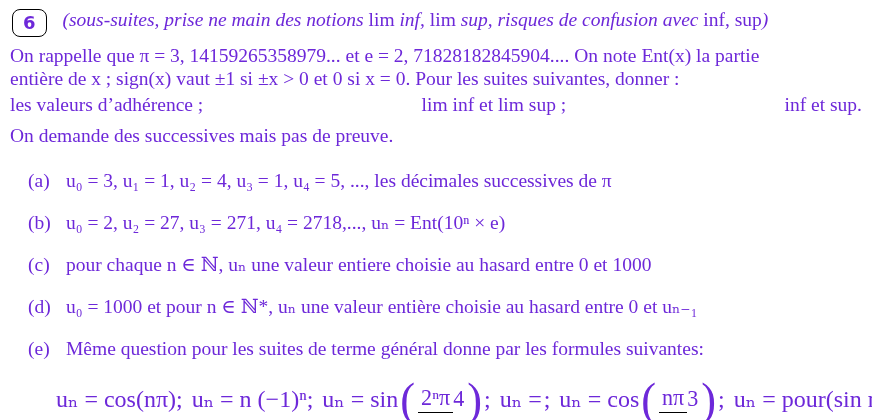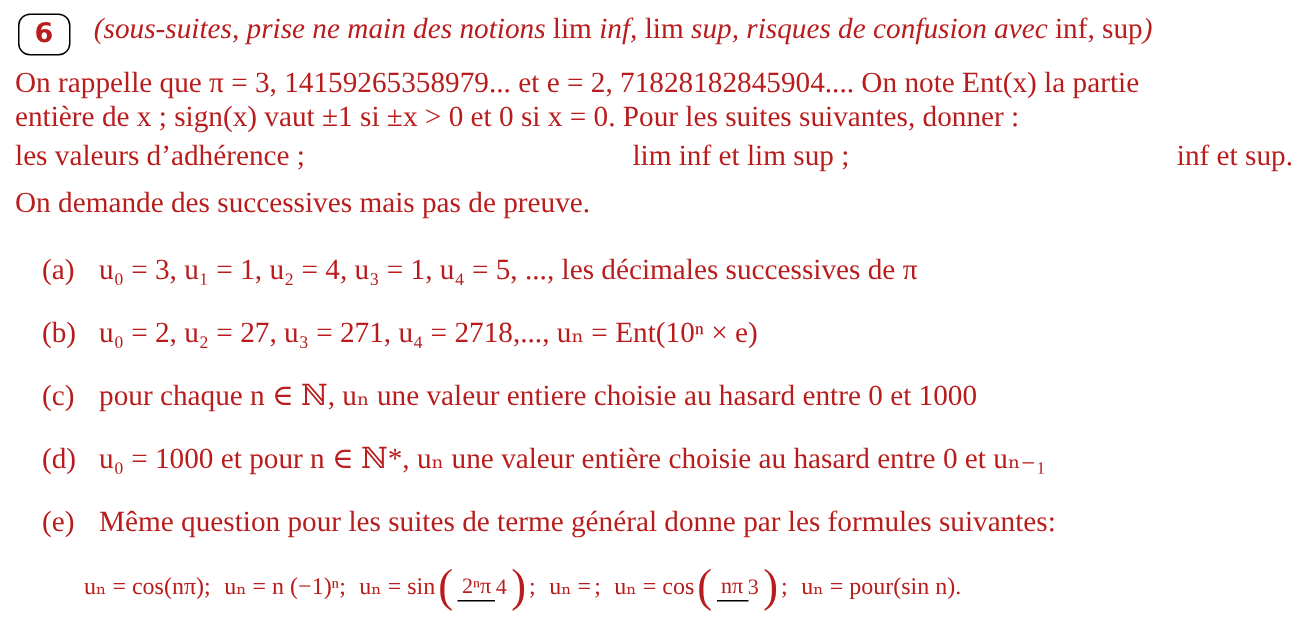--- a/index.html
+++ b/index.html
@@ -1,18 +1,18 @@
 <!DOCTYPE html>
 <html><head>
 <meta charset="utf-8">
 <style>
   html,body { margin:0; padding:0; background:#ffffff; }
   .page {
     width:872px; height:420px; box-sizing:border-box;
-    background:#ffffff; color:#b91c1c;
+    background:#ffffff; color:#6d28d9;
     font-family:"Liberation Serif","DejaVu Serif","DejaVu Sans",serif;
     font-size:19.5px; line-height:23px;
     padding:8px 10px 0 10px; overflow:hidden; position:relative;
   }
   .header-line { margin-bottom:7px; white-space:nowrap; }
   .exnum-box {
     display:inline-block; border:1.8px solid #000; border-radius:8px;
     padding:0 10px; margin-right:16px; margin-left:2px;
     font-family:"DejaVu Sans","Liberation Sans",sans-serif;
     font-weight:bold; font-size:18px; line-height:26px; vertical-align:-3px;
@@ -24,21 +24,21 @@
     display:flex; justify-content:space-between; gap:26px;
     margin:3px 0 8px 0;
   }
   .note { margin:0 0 22px 0; }
   .items { margin:0; }
   .item { display:flex; padding-left:18px; margin-bottom:19px; }
   .item .label { width:38px; flex:0 0 38px; }
   .item .text { white-space:nowrap; }
   .formula-line {
     display:flex; align-items:center; gap:9px;
-    padding-left:46px; font-size:16px; white-space:nowrap; margin-top:-2px;
+    padding-left:46px; font-size:24px; white-space:nowrap; margin-top:-2px;
   }
   .fgroup { display:inline-flex; align-items:center; gap:2px; }
   .frac {
     display:inline-flex; align-items:center;
     font-size:0.92em; line-height:1.12; margin:0 1px; text-align:center;
   }
   .frac .num { display:block; border-bottom:1.2px solid #000; padding:0 3px 1px 3px; }
   .frac .den { display:block; padding-top:1px; }
   .bigp { font-size:1.85em; font-weight:400; line-height:1; transform:scaleY(1.05); }
 </style>

